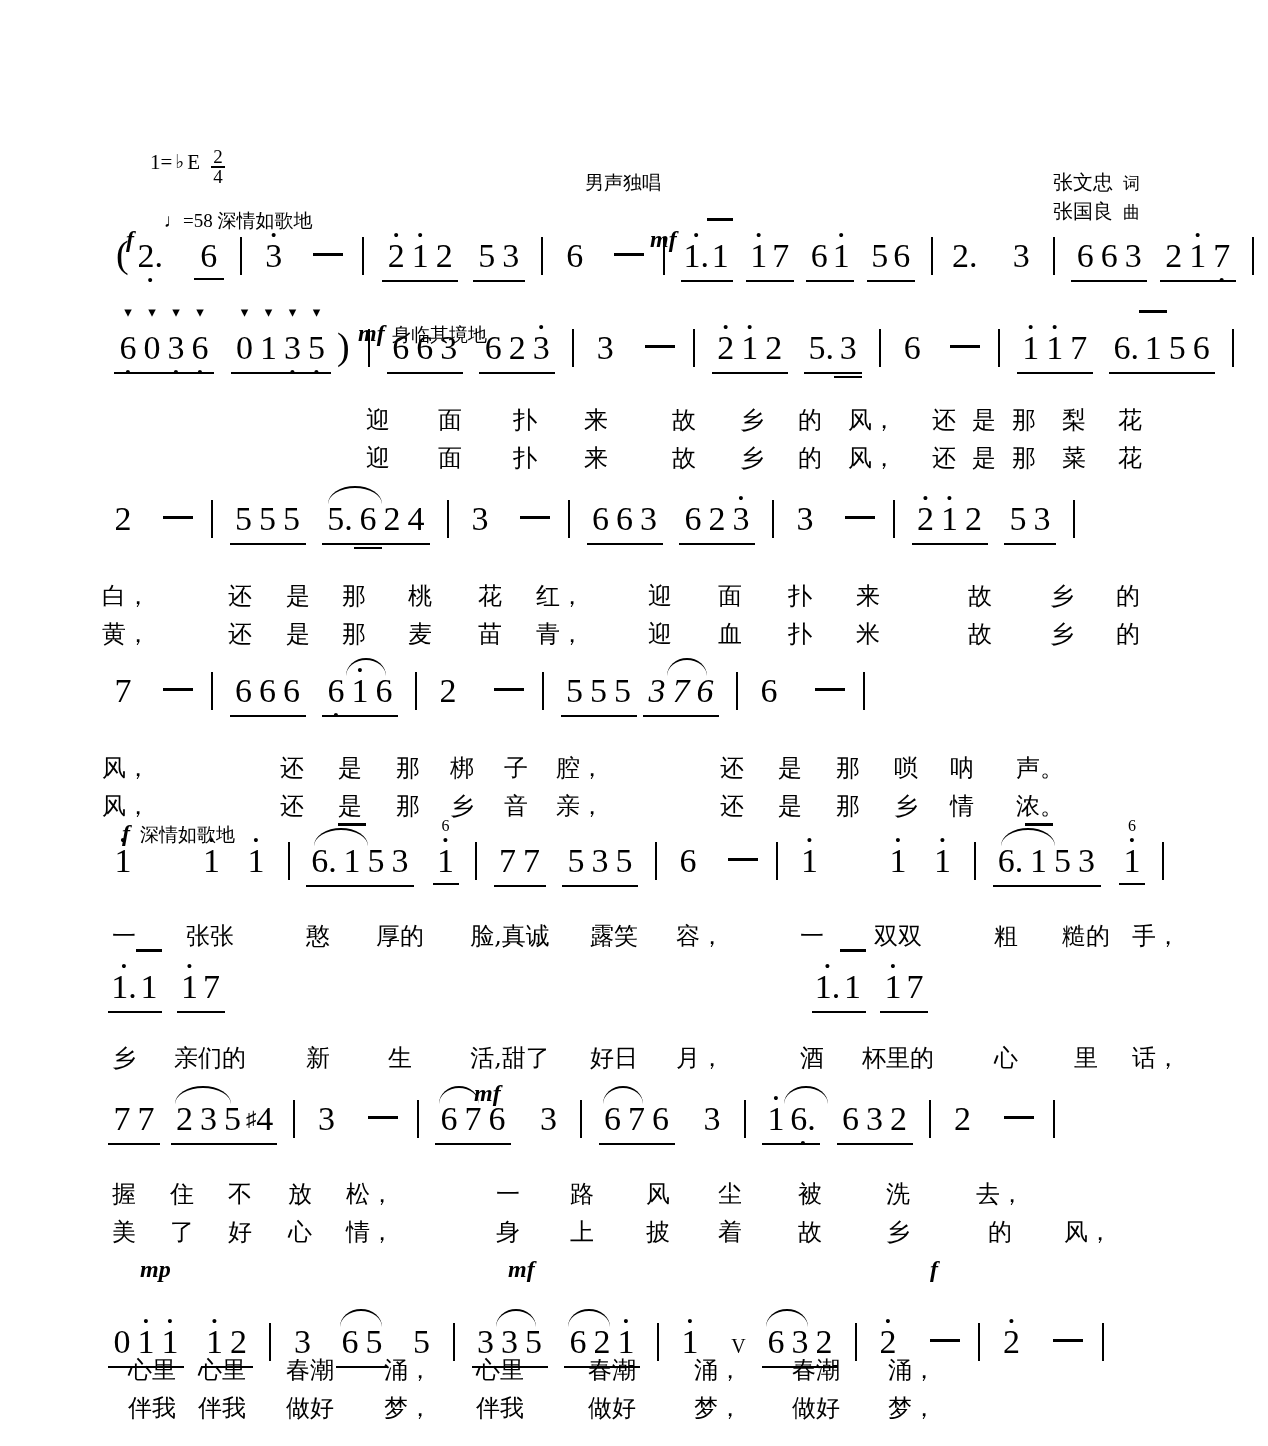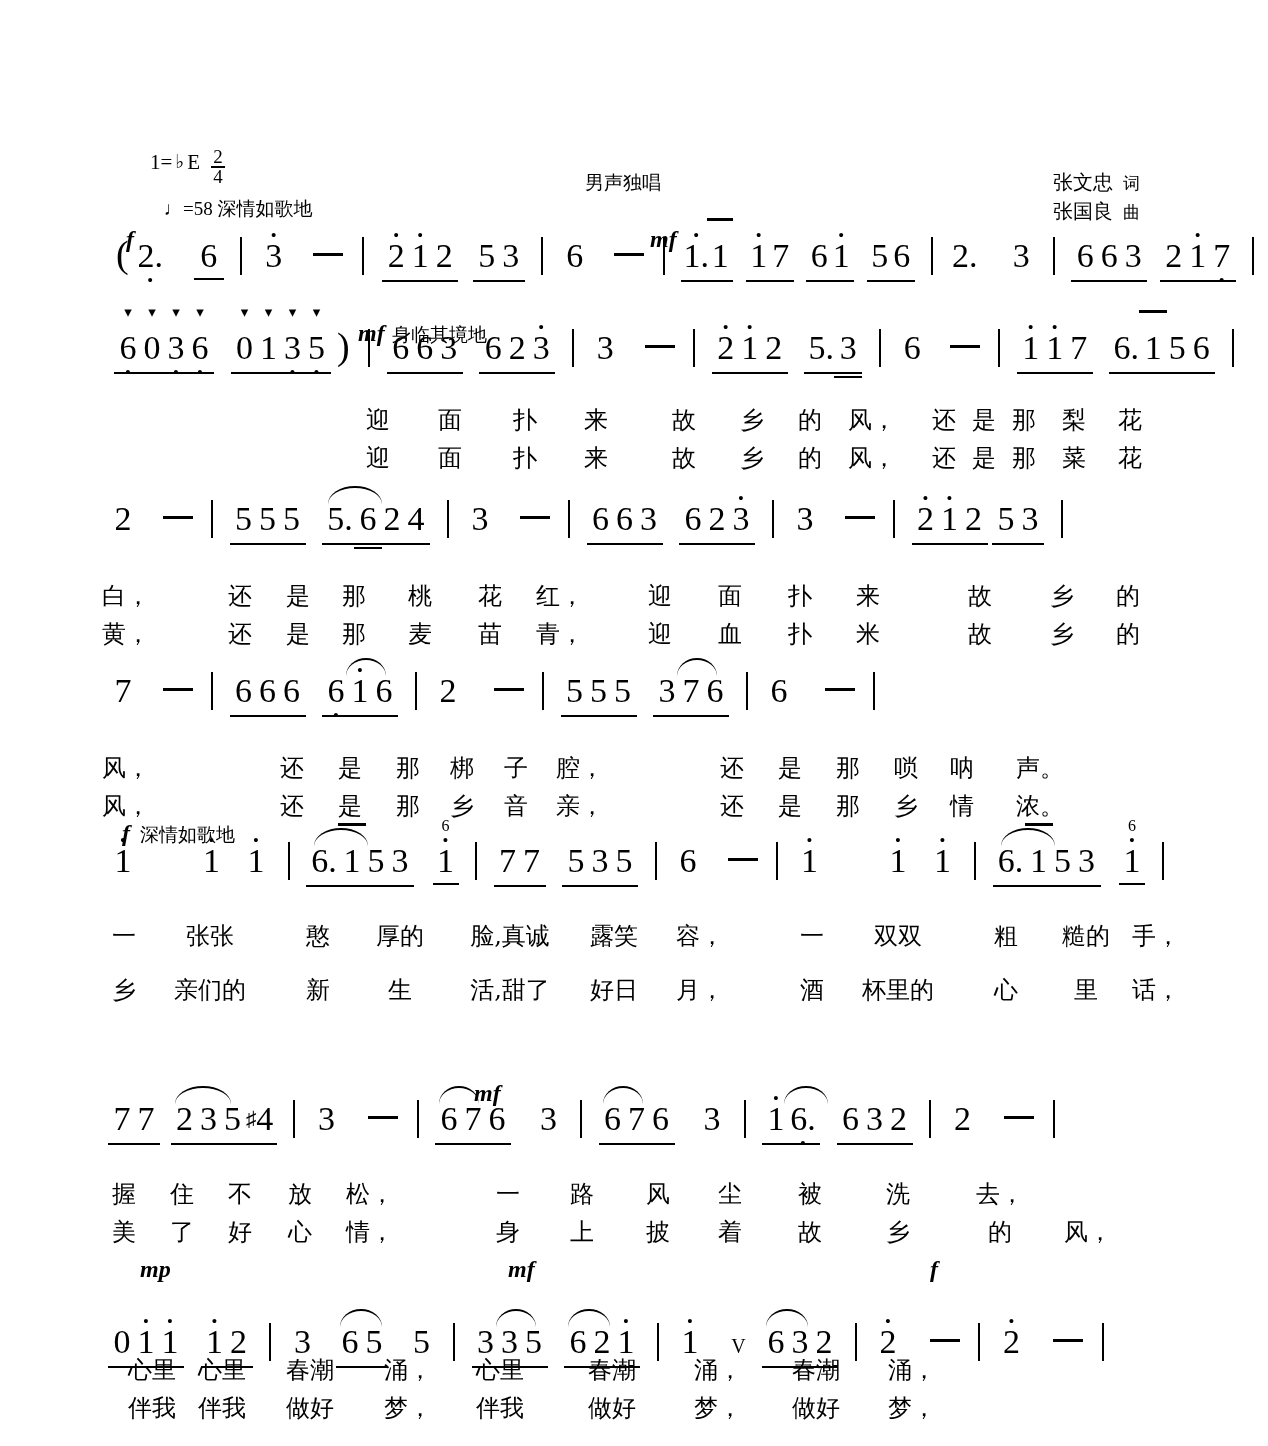--- a/index.html
+++ b/index.html
@@ -53,21 +53,21 @@
     text-align: center;
     line-height: 0.95;
     font-size: 19px;
     margin-left: 8px;
     position: relative;
     top: -2px;
   }
   .timesig .num { display:block; border-bottom: 2px solid #000; padding: 0 2px;}
   .timesig .den { display:block; padding: 0 2px;}
   .tempo-line {
-    margin-top: 8px;
+    margin-top: 20px;
     margin-left: 14px;
     font-size: 19px;
     white-space: nowrap;
   }
   .tempo-line .cn { font-family: "DejaVu Serif", serif; font-size: 19px; }
 
   .voice-type {
     position: absolute;
     top: 170px;
     left: 585px;
@@ -389,21 +389,21 @@
       <span class="underline" style="margin-left:12px;">
         <span class="n" style="width:24px;">6</span><span class="n" style="width:24px;">2</span><span class="n oct-up" style="width:24px;">3</span>
       </span>
       <span class="bar"></span>
       <span class="n" style="width:26px;">3</span>
       <span class="dash" style="margin-left:18px;"></span>
       <span class="bar"></span>
       <span class="underline">
         <span class="n oct-up" style="width:24px;">2</span><span class="n oct-up" style="width:24px;">1</span><span class="n" style="width:24px;">2</span>
       </span>
-      <span class="underline" style="">
+      <span class="underline" style="margin-left:12px;">
         <span class="n" style="width:24px;">5</span><span class="n" style="width:24px;">3</span>
       </span>
       <span class="bar"></span>
     </div>
     <div class="lyrics" style="margin-top:26px;">
       <span class="ly" style="left:126px;">白，</span>
       <span class="ly" style="left:240px;">还</span>
       <span class="ly" style="left:298px;">是</span>
       <span class="ly" style="left:354px;">那</span>
       <span class="ly" style="left:420px;">桃</span>
@@ -447,21 +447,21 @@
         <span class="tie" style="left:22px; top:-14px; width:40px;"></span>
         <span class="n oct-dn" style="width:24px;">6</span><span class="n oct-up" style="width:24px;">1</span><span class="n" style="width:24px;">6</span>
       </span>
       <span class="bar"></span>
       <span class="n" style="width:26px;">2</span>
       <span class="dash" style="margin-left:24px;"></span>
       <span class="bar"></span>
       <span class="underline">
         <span class="n" style="width:24px;">5</span><span class="n" style="width:24px;">5</span><span class="n" style="width:24px;">5</span>
       </span>
-      <span class="underline" style="margin-left:12px; position:relative;">
+      <span class="underline" style="margin-left:2px; position:relative;font-style:italic;">
         <span class="tie" style="left:22px; top:-14px; width:40px;"></span>
         <span class="n" style="width:24px;">3</span><span class="n" style="width:24px;">7</span><span class="n" style="width:24px;">6</span>
       </span>
       <span class="bar"></span>
       <span class="n" style="width:26px;">6</span>
       <span class="dash" style="margin-left:24px;"></span>
       <span class="bar"></span>
     </div>
     <div class="lyrics" style="margin-top:26px;">
       <span class="ly" style="left:126px;">风，</span>
@@ -540,20 +540,35 @@
       <span class="ly" style="left:510px;">脸,真诚</span>
       <span class="ly" style="left:614px;">露笑</span>
       <span class="ly" style="left:700px;">容，</span>
       <span class="ly" style="left:812px;">一</span>
       <span class="ly" style="left:898px;">双双</span>
       <span class="ly" style="left:1006px;">粗</span>
       <span class="ly" style="left:1086px;">糙的</span>
       <span class="ly" style="left:1156px;">手，</span>
     </div>
 
+    <div class="notes" style="margin-top:14px; padding-left:110px;">
+      <span class="underline">
+        <span class="n oct-up" style="width:28px;">1.</span><span class="n oct-up underline2" style="width:22px;">1</span>
+      </span>
+      <span class="underline" style="margin-left:10px;">
+        <span class="n oct-up" style="width:22px;">1</span><span class="n" style="width:22px;">7</span>
+      </span>
+      <span style="display:inline-block; width:574px;"></span>
+      <span class="underline">
+        <span class="n oct-up" style="width:28px;">1.</span><span class="n oct-up underline2" style="width:22px;">1</span>
+      </span>
+      <span class="underline" style="margin-left:10px;">
+        <span class="n oct-up" style="width:22px;">1</span><span class="n" style="width:22px;">7</span>
+      </span>
+    </div>
     <div class="lyrics" style="margin-top:20px;">
       <span class="ly" style="left:124px;">乡</span>
       <span class="ly" style="left:210px;">亲们的</span>
       <span class="ly" style="left:318px;">新</span>
       <span class="ly" style="left:400px;">生</span>
       <span class="ly" style="left:510px;">活,甜了</span>
       <span class="ly" style="left:614px;">好日</span>
       <span class="ly" style="left:700px;">月，</span>
       <span class="ly" style="left:812px;">酒</span>
       <span class="ly" style="left:898px;">杯里的</span>

